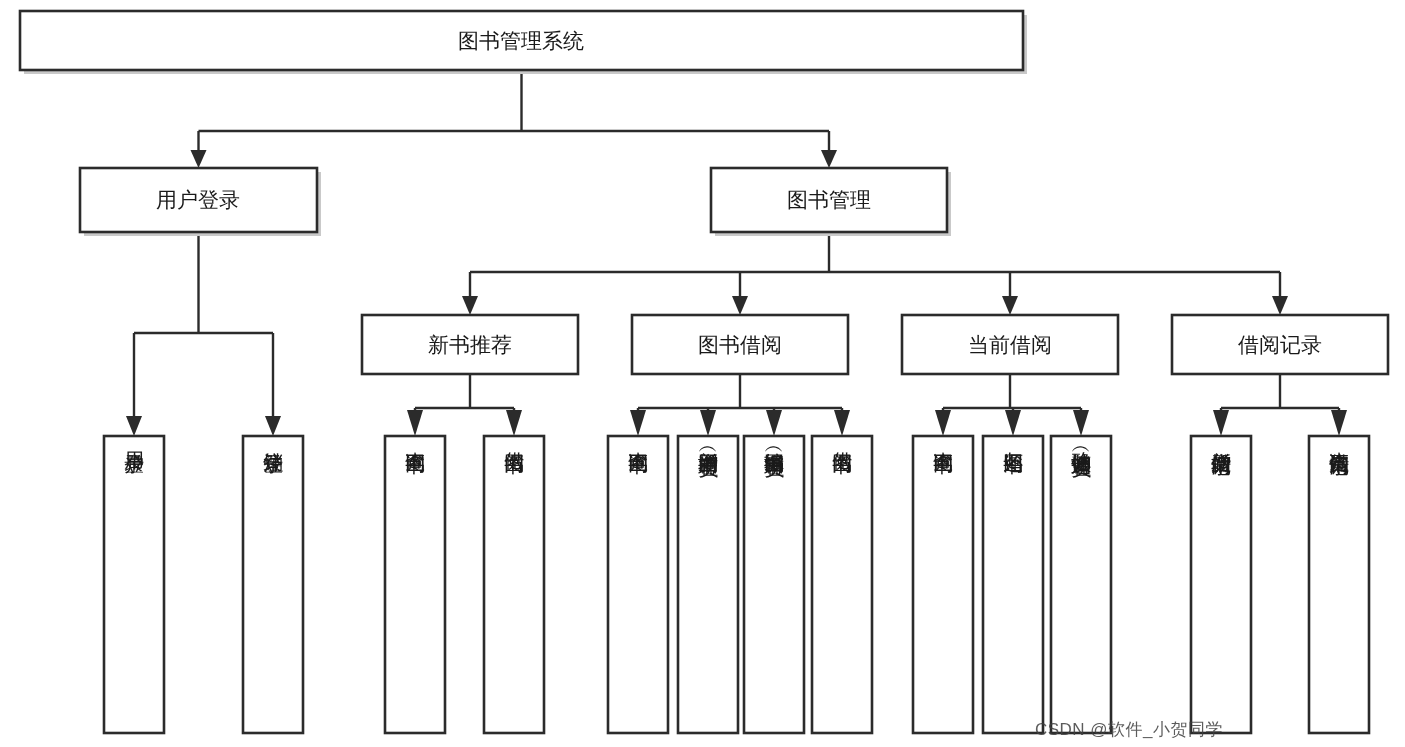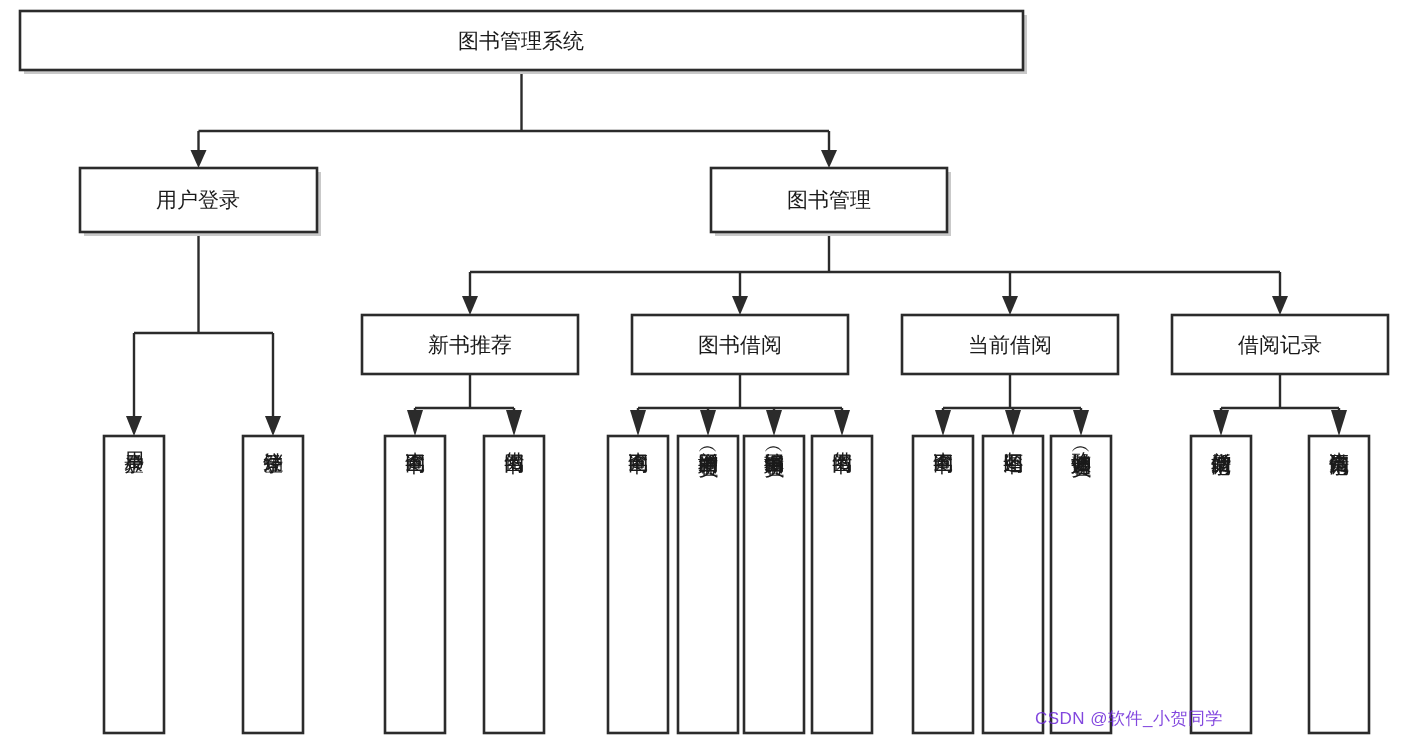--- a/index.html
+++ b/index.html
@@ -63,24 +63,24 @@
     letter-spacing: 1px;
     display: flex;
     align-items: center;
     justify-content: flex-start;
     white-space: nowrap;
     pointer-events: none;
   }
   .watermark {
     position: absolute;
     right: 12px;
-    bottom: 17px;
+    bottom: 6px;
     font-family: "Liberation Sans", "DejaVu Sans", sans-serif;
     font-size: 17px;
-    color: #6d28d9;
+    color: #404040;
     opacity: 0.85;
     letter-spacing: 0.5px;
     white-space: nowrap;
   }
 </style>
 </head>
 <body>
 
 <div id="diagram-root">
 

